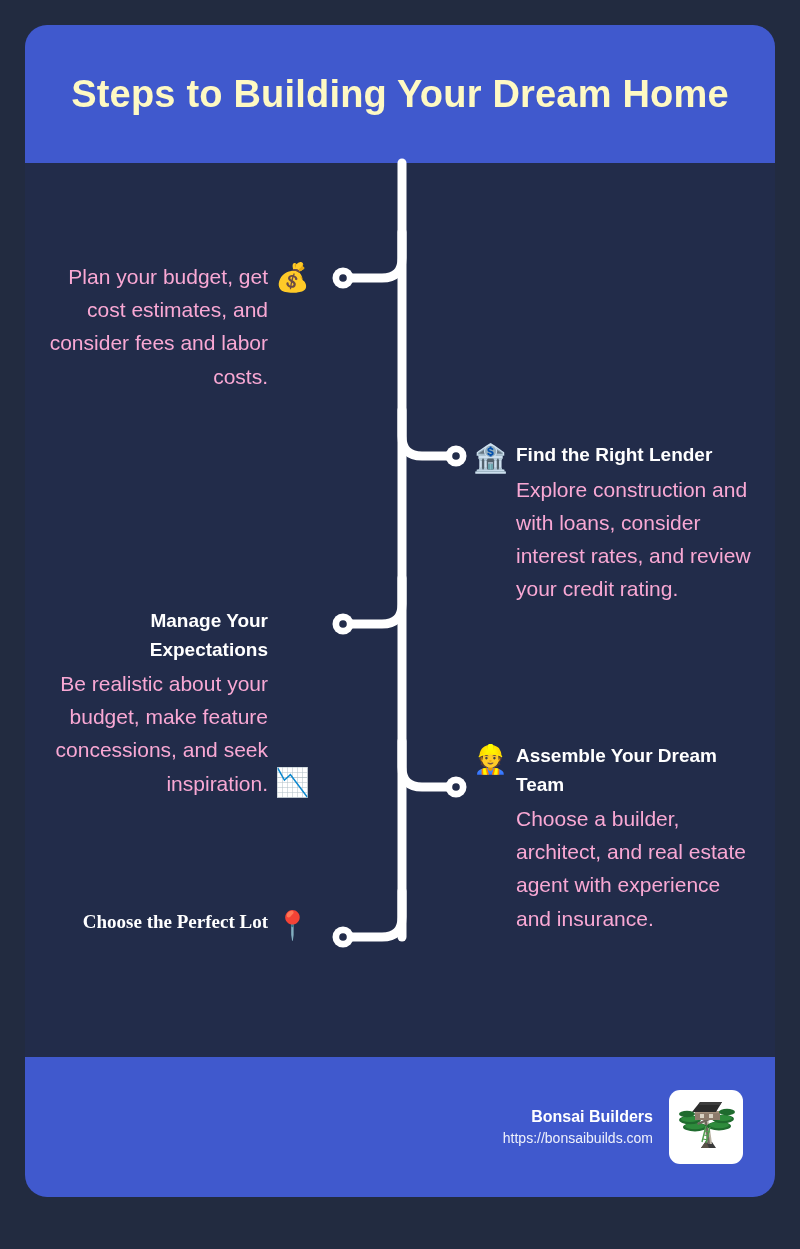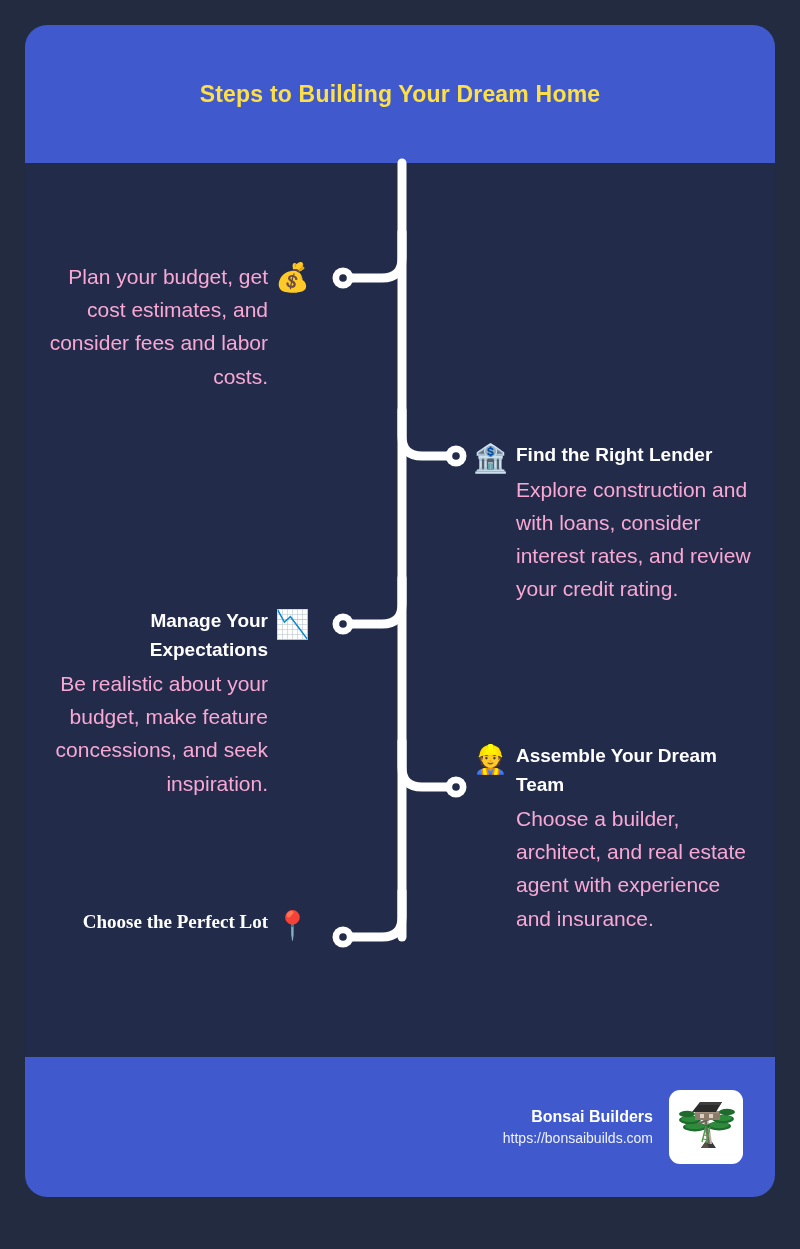--- a/index.html
+++ b/index.html
@@ -40,22 +40,22 @@
     top: 25px;
     width: 750px;
     height: 138px;
     background: #4059cd;
     border-radius: 22px 22px 0 0;
     display: flex;
     align-items: center;
     justify-content: center;
   }
   .header-title {
-    color: #fde047;
-    font-size: 23px;
+    color: #fef9c3;
+    font-size: 38px;
     font-weight: bold;
     letter-spacing: 0.2px;
     text-align: center;
   }
 
   
   .footer {
     position: absolute;
     left: 25px;
     top: 1057px;
@@ -143,21 +143,21 @@
     align-items: center;
     justify-content: center;
     flex: 0 0 34px;
   }
   .step-left  .step-icon { margin-left: 8px; margin-top: 1px; }
   .step-right .step-icon { margin-right: 8px; margin-top: 1px; }
 
   
   #step-1 { left: 28px;  top: 260px; width: 282px; }
   #step-2 { left: 474px; top: 441px; width: 290px; }
-  #step-3 { left: 0px;   top: 607px; width: 310px; }
+  #step-3 { left: 0px;   top: 607px; width: 310px; align-items: flex-end; }
   #step-4 { left: 474px; top: 742px; width: 290px; }
   #step-5 { left: 28px;  top: 908px; width: 282px; font-family: Liberation Serif, serif; }
 </style>
 </head>
 <body>
 
 <div id="infographic">
 
   <div class="card-body"></div>
 

